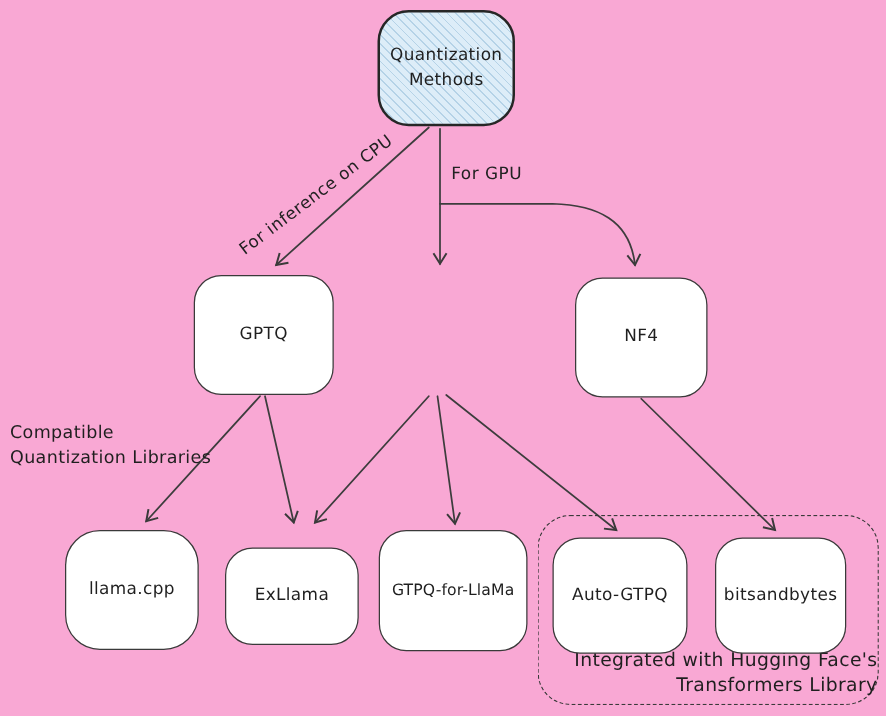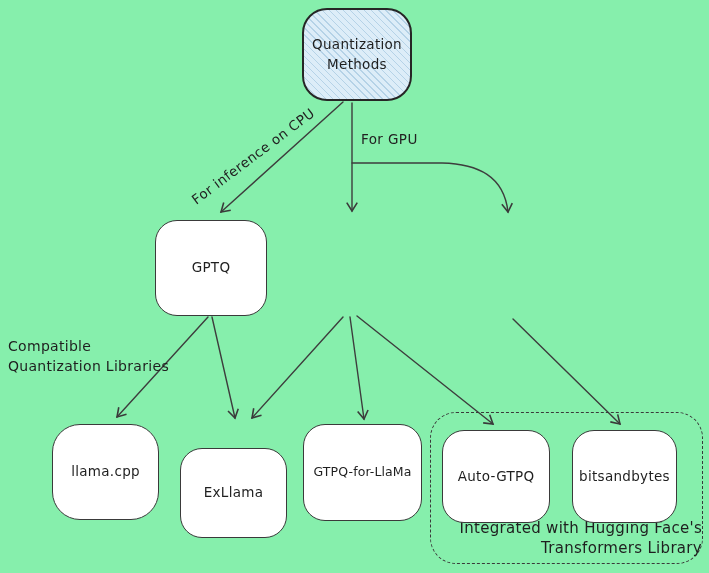--- a/index.html
+++ b/index.html
@@ -1,20 +1,20 @@
 <!DOCTYPE html>
 <html><head>
 <meta charset="utf-8">
 <style>
   html, body { margin: 0; padding: 0; background: #ffffff; }
   .canvas {
     position: relative;
     width: 709px;
     height: 573px;
-    background: #86efac;
+    background: #f9a8d4;
     font-family: "DejaVu Sans", sans-serif;
     color: #1f1f1f;
     overflow: hidden;
   }
   .edges {
     position: absolute;
     left: 0; top: 0;
     width: 709px; height: 573px;
   }
   .node {
@@ -107,28 +107,29 @@
     </g>
   </svg>
 
   <div class="node root" style="left: 302px; top: 8px; width: 110px; height: 93px; white-space: pre-line;">Quantization
 Methods</div>
 
   <div class="edge-label cpu">For inference on CPU</div>
   <div class="edge-label gpu">For GPU</div>
 
   <div class="node" style="left:155px; top:220px; width:112px; height:96px;">GPTQ</div>
+  <div class="node" style="left:460px; top:222px; width:106px; height:96px;">NF4</div>
 
   <div class="side-label" style="white-space: pre-line;">Compatible
 Quantization Libraries</div>
 
   <div class="group">
     <div class="group-caption" style="white-space: pre-line;">Integrated with Hugging Face's
 Transformers Library</div>
   </div>
 
   <div class="node" style="left:52px; top:424px; width:107px; height:96px;border-radius:28px;">llama.cpp</div>
-  <div class="node" style="left:180px; top:448px; width:107px; height:90px;">ExLlama</div>
+  <div class="node" style="left:180px; top:438px; width:107px; height:78px;">ExLlama</div>
   <div class="node small-text" style="left:303px; top:424px; width:119px; height:97px;">GTPQ-for-LlaMa</div>
   <div class="node" style="left:442px; top:430px; width:108px; height:93px;">Auto-GTPQ</div>
   <div class="node" style="left:572px; top:430px; width:105px; height:93px;text-align:center;">bitsandbytes</div>
 
 </div>
 
 </body></html>

